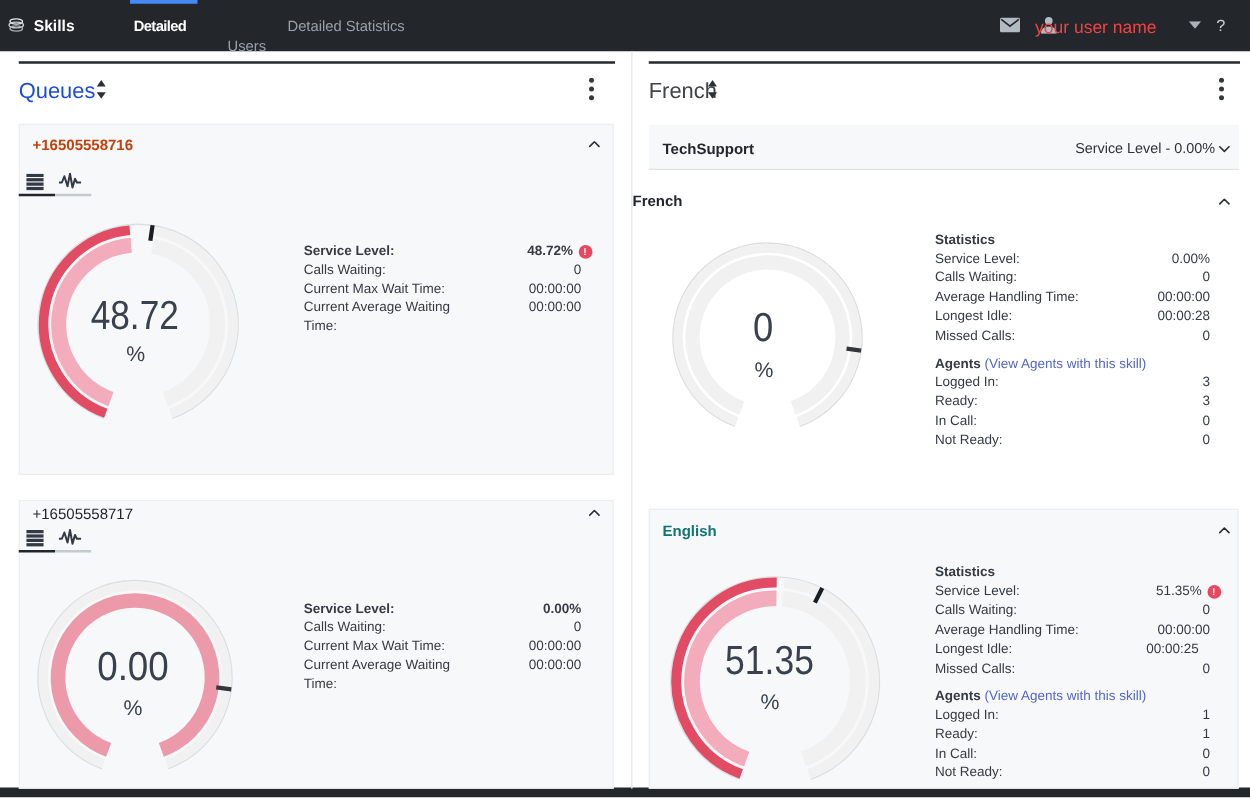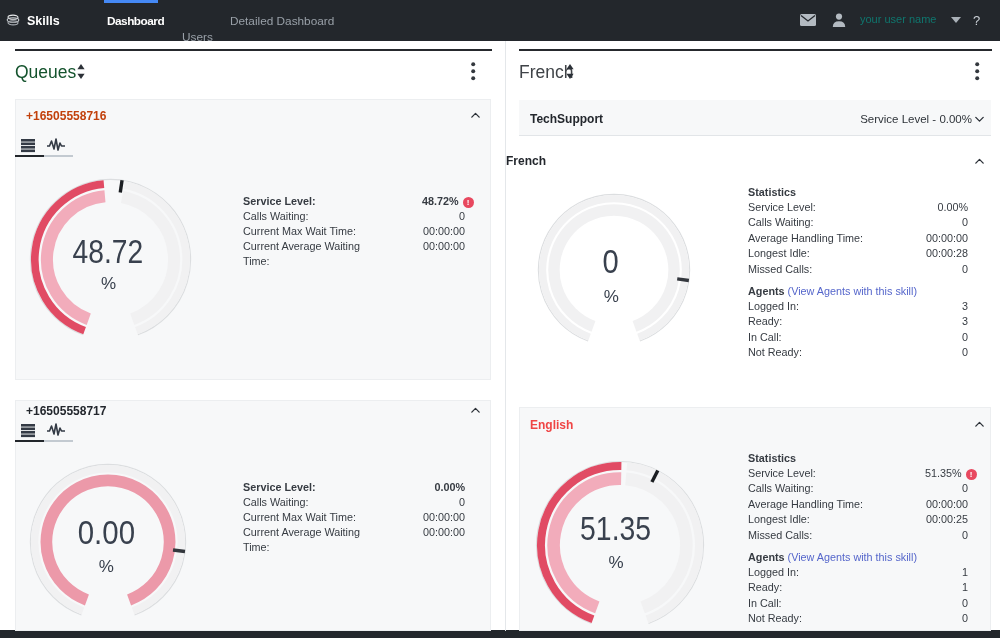--- a/index.html
+++ b/index.html
@@ -6,41 +6,41 @@
 .abs{position:absolute}
 </style></head><body>
 <div class="abs" style="left:0;top:0;width:1000px;height:41px;background:#23272c"></div>
 <div class="abs" style="left:104px;top:0;width:54px;height:3px;background:#4589f5"></div>
 <svg style="position:absolute;left:6px;top:13px" width="14" height="14" viewBox="0 0 14 14">
     <ellipse cx="7" cy="4.2" rx="5" ry="2.1" fill="none" stroke="#e8eaec" stroke-width="1.1"></ellipse>
     <ellipse cx="7" cy="7" rx="5.8" ry="2.3" fill="none" stroke="#c8ccd0" stroke-width="1.1"></ellipse>
     <ellipse cx="7" cy="9.8" rx="5" ry="2.1" fill="none" stroke="#a8adb2" stroke-width="1.1"></ellipse>
   </svg>
 <div class="abs" style="left:27px;top:13.5px;font-size:12.5px;font-weight:bold;color:#fff">Skills</div>
-<div class="abs" style="left:107px;top:14px;font-size:11.8px;font-weight:bold;color:#fff;letter-spacing:-0.5px">Dashboard</div>
+<div class="abs" style="left:107px;top:14px;font-size:11.8px;font-weight:bold;color:#fff;letter-spacing:-0.5px">Detailed</div>
 <div class="abs" style="left:182px;top:30px;font-size:11.8px;color:#99a0a8">Users</div>
-<div class="abs" style="left:230px;top:14px;font-size:11.8px;color:#99a0a8">Detailed Dashboard</div>
+<div class="abs" style="left:230px;top:14px;font-size:11.8px;color:#99a0a8">Detailed Statistics</div>
 <svg style="position:absolute;left:800px;top:14px" width="16" height="12" viewBox="0 0 16 12">
     <rect x="0" y="0" width="16" height="12" rx="1.5" fill="#b3bac1"></rect>
     <polyline points="1,1.5 8,7 15,1.5" fill="none" stroke="#23272c" stroke-width="1.3"></polyline>
   </svg>
 <svg style="position:absolute;left:832px;top:13px" width="14" height="14" viewBox="0 0 14 14">
     <circle cx="7" cy="3.6" r="3.1" fill="#b3bac1"></circle>
     <path d="M0.8 14 Q0.8 8.2 7 8.2 Q13.2 8.2 13.2 14 Z" fill="#b3bac1"></path>
   </svg>
-<div class="abs" style="left:860px;top:13px;font-size:11px;color:#0f766e">your user name</div>
+<div class="abs" style="left:828px;top:13px;font-size:14px;color:#ef4444">your user name</div>
 <svg style="position:absolute;left:951px;top:17px" width="10" height="6" viewBox="0 0 10 6">
     <path d="M0 0 L10 0 L5 6 Z" fill="#aab1b8"></path>
   </svg>
 <div class="abs" style="left:973px;top:12.5px;font-size:13px;color:#ccd2d8">?</div>
 <div class="abs" style="left:0;top:630px;width:1000px;height:8px;background:#23272c"></div>
 <div class="abs" style="left:505px;top:41px;width:1px;height:590px;background:#e4e7ea"></div>
 <div class="abs" style="left:15px;top:49px;width:477px;height:2px;background:#26292d"></div>
 <div class="abs" style="left:519px;top:49px;width:473px;height:2px;background:#26292d"></div>
-<div class="abs" style="left:15px;top:62px;font-size:17.5px;color:#14532d">Queues</div>
+<div class="abs" style="left:15px;top:62px;font-size:17.5px;color:#1d4ed8">Queues</div>
 <svg style="position:absolute;left:77px;top:64px" width="8" height="15" viewBox="0 0 8 15">
     <path d="M4 0 L7.6 5.2 L0.4 5.2 Z" fill="#2c3138"></path>
     <path d="M4 15 L7.6 9.8 L0.4 9.8 Z" fill="#2c3138"></path>
   </svg>
 <svg style="position:absolute;left:471px;top:62px" width="5" height="19" viewBox="0 0 5 19">
     <circle cx="2.2" cy="2.2" r="2" fill="#33383e"></circle>
     <circle cx="2.2" cy="9.2" r="2" fill="#33383e"></circle>
     <circle cx="2.2" cy="16.2" r="2" fill="#33383e"></circle>
   </svg>
 <div class="abs" style="left:519px;top:62px;font-size:17.5px;color:#3f4347">French</div>
@@ -91,21 +91,21 @@
     <div style="display:flex;align-items:flex-start">
       <div style="width:160px">Current Max Wait Time:</div>
       <div style="flex:1;text-align:right;white-space:nowrap">00:00:00</div>
     </div>
     <div style="display:flex;align-items:flex-start">
       <div style="width:150px">Current Average Waiting<br>Time:</div>
       <div style="flex:1;text-align:right;white-space:nowrap">00:00:00</div>
     </div>
   </div>
 <div class="abs" style="left:15px;top:400px;width:476px;height:231px;background:#f7f8f9;border:1px solid #eceef0"></div>
-<div class="abs" style="left:26px;top:404px;font-size:12px;font-weight:bold;color:#23272d">+16505558717</div>
+<div class="abs" style="left:26px;top:404px;font-size:12px;font-weight:normal;color:#23272d">+16505558717</div>
 <svg style="position:absolute;left:471px;top:407px" width="9" height="6.5" viewBox="-1 -1 11 6.5">
     <polyline points="0,4.5 4.5,0 9,4.5" fill="none" stroke="#2c3138" stroke-width="1.6" stroke-linecap="round" stroke-linejoin="round"></polyline>
   </svg>
 <svg style="position:absolute;left:21px;top:424px" width="14" height="14" viewBox="0 0 14 14">
     <rect x="0" y="0" width="14" height="2.6" fill="#333a45"></rect>
     <rect x="0" y="3.5" width="14" height="2.6" fill="#333a45"></rect>
     <rect x="0" y="7" width="14" height="2.6" fill="#333a45"></rect>
     <rect x="0" y="10.5" width="14" height="2.6" fill="#333a45"></rect>
   </svg>
 <svg style="position:absolute;left:47px;top:423px" width="18" height="14" viewBox="0 0 18 14">
@@ -192,21 +192,21 @@
     <div style="display:flex;align-items:flex-start">
       <div style="width:160px">In Call:</div>
       <div style="flex:1;text-align:right;white-space:nowrap">0</div>
     </div>
     <div style="display:flex;align-items:flex-start">
       <div style="width:160px">Not Ready:</div>
       <div style="flex:1;text-align:right;white-space:nowrap">0</div>
     </div>
   </div>
 <div class="abs" style="left:519px;top:407px;width:472px;height:224px;background:#f7f8f9;border:1px solid #eceef0"></div>
-<div class="abs" style="left:530px;top:418px;font-size:12px;font-weight:bold;color:#ef4444">English</div>
+<div class="abs" style="left:530px;top:418px;font-size:12px;font-weight:bold;color:#0f766e">English</div>
 <svg style="position:absolute;left:975px;top:421px" width="9" height="6.5" viewBox="-1 -1 11 6.5">
     <polyline points="0,4.5 4.5,0 9,4.5" fill="none" stroke="#2c3138" stroke-width="1.6" stroke-linecap="round" stroke-linejoin="round"></polyline>
   </svg>
 <svg style="position:absolute;left:528.0px;top:452.5px" width="184" height="184" viewBox="0 0 184 184">
     <path d="M 63.42 170.51 A 83.55 83.55 0 1 1 120.58 170.51" fill="none" stroke="#dcdee0" stroke-width="1.10" stroke-linecap="butt"></path>
     <path d="M 64.99 166.20 A 78.96 78.96 0 0 1 93.38 13.05" fill="none" stroke="#e14b64" stroke-width="7.98" stroke-linecap="butt"></path>
     <path d="M 98.88 13.34 A 78.96 78.96 0 0 1 119.01 166.20" fill="none" stroke="#f1f1f2" stroke-width="7.98" stroke-linecap="butt"></path>
     <path d="M 69.30 154.36 A 66.36 66.36 0 0 1 93.16 25.65" fill="none" stroke="#f2acbb" stroke-width="12.60" stroke-linecap="butt"></path>
     <path d="M 97.78 25.89 A 66.36 66.36 0 0 1 114.70 154.36" fill="none" stroke="#f1f1f2" stroke-width="12.60" stroke-linecap="butt"></path>
     <line x1="123.92" y1="29.07" x2="129.81" y2="17.46" stroke="#1a1d21" stroke-width="3.40"></line>
@@ -222,21 +222,21 @@
     <div style="display:flex;align-items:flex-start">
       <div style="width:160px">Calls Waiting:</div>
       <div style="flex:1;text-align:right;white-space:nowrap">0</div>
     </div>
     <div style="display:flex;align-items:flex-start">
       <div style="width:160px">Average Handling Time:</div>
       <div style="flex:1;text-align:right;white-space:nowrap">00:00:00</div>
     </div>
     <div style="display:flex;align-items:flex-start">
       <div style="width:160px">Longest Idle:</div>
-      <div style="flex:1;text-align:right;white-space:nowrap">00:00:25</div>
+      <div style="flex:1;text-align:center;white-space:nowrap">00:00:25</div>
     </div>
     <div style="display:flex;align-items:flex-start">
       <div style="width:160px">Missed Calls:</div>
       <div style="flex:1;text-align:right;white-space:nowrap">0</div>
     </div>
     <div style="height:6.6px"></div>
     <div><span style="font-weight:bold">Agents</span> <span style="color:#5566cb">(View Agents with this skill)</span></div>
     <div style="display:flex;align-items:flex-start">
       <div style="width:160px">Logged In:</div>
       <div style="flex:1;text-align:right;white-space:nowrap">1</div>

